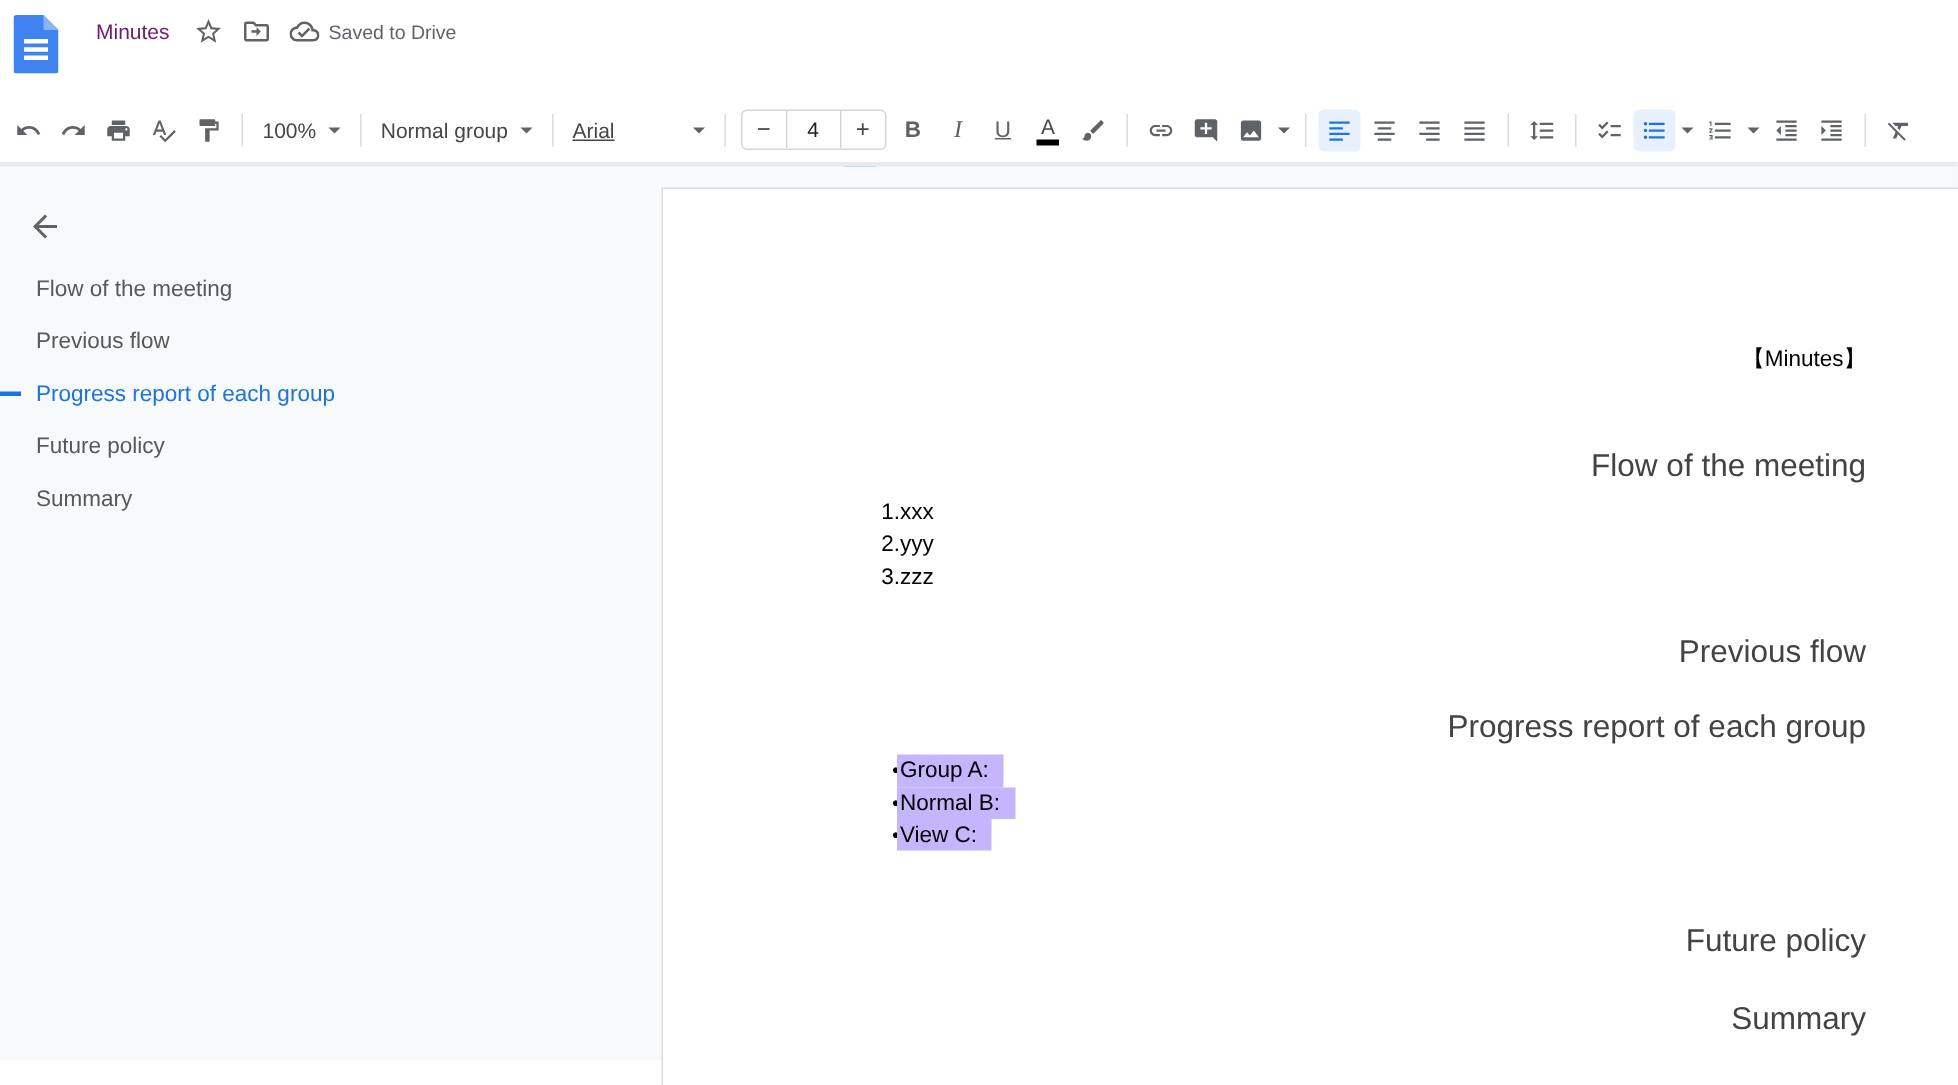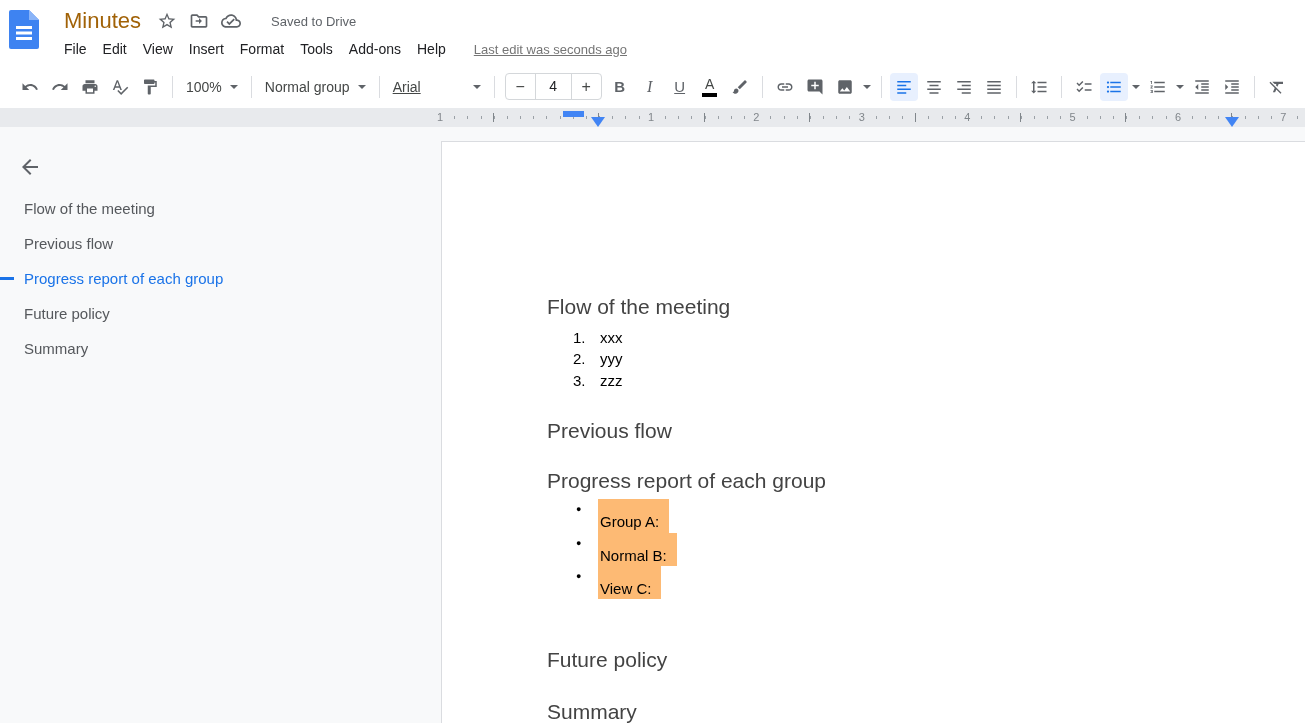--- a/index.html
+++ b/index.html
@@ -3,31 +3,31 @@
 <meta charset="utf-8">
 <style>
   * { margin:0; padding:0; box-sizing:border-box; }
   html,body { width:1305px; height:723px; overflow:hidden; background:#fff;
     font-family:"Liberation Sans", sans-serif; }
 
   
   #header { position:absolute; left:0; top:0; width:1305px; height:65px; background:#fff; }
   #docs-logo { position:absolute; left:9px; top:10px; width:30px; height:39px; cursor:pointer; }
   #title-row { position:absolute; left:60px; top:6px; height:30px; display:flex; align-items:center; }
-  #doc-title { font-size:22px; color:#a16207; padding:1px 4px; }
+  #doc-title { font-size:14px; color:#701a75; padding:1px 4px; }
   .title-icon { width:20px; height:20px; color:#5f6368; margin-left:12px; display:inline-flex; align-items:center; justify-content:center; }
-  #saved-status { display:flex; align-items:center; margin-left:12px; color:#5f6368; font-size:13px;gap:24px; }
+  #saved-status { display:flex; align-items:center; margin-left:12px; color:#5f6368; font-size:13px; }
   #saved-status .title-icon { margin-left:0; margin-right:6px; }
   #menu-row { position:absolute; left:56px; top:36px; height:26px; display:flex; align-items:center; }
   .menu-item { font-size:14px; color:#202124; padding:3px 8px; border-radius:4px; cursor:pointer; }
   #last-edit { font-size:13px; color:#757575; text-decoration:underline; margin-left:20px; cursor:pointer; }
 
   
   #toolbar { position:absolute; left:0; top:65px; width:1305px; height:43px; background:#fff;
-    display:flex; align-items:center; padding-left:15px; }
+    display:flex; align-items:center; padding-left:4px; }
   .tb-btn { min-width:28px; height:28px; display:flex; align-items:center; justify-content:center;
     color:#5f6368; border-radius:4px; cursor:pointer; margin:0 1px; position:relative; }
   .tb-btn.active { background:#e8f0fe; color:#1a73e8; }
   .tb-sep { width:1px; height:22px; background:#dadce0; margin:0 7px; }
   .tb-select { display:flex; align-items:center; color:#444746; font-size:14px; padding:0 6px; height:28px;
     border-radius:4px; cursor:pointer; }
   .tb-select .sel-label { margin-right:8px; }
   .caret { width:0; height:0; border-left:4px solid transparent; border-right:4px solid transparent;
     border-top:4px solid #5f6368; display:inline-block; }
   .caret-btn { width:14px; height:28px; display:flex; align-items:center; justify-content:center; cursor:pointer; }
@@ -52,21 +52,21 @@
     background:repeating-linear-gradient(to right,#80868b 0 1px,transparent 1px 105.4px); }
   .ruler-num { position:absolute; top:0; transform:translateX(-50%); font-size:11px; line-height:19px;
     color:#80868b; background:#e8eaed; padding:0 4px; }
   #ind-rect { position:absolute; left:563px; top:3px; width:21px; height:6px; background:#4285f4; cursor:pointer; }
   .ind-tri { position:absolute; top:9px; width:0; height:0; border-left:7px solid transparent;
     border-right:7px solid transparent; border-top:10px solid #4285f4; cursor:pointer; }
   #ind-tri-left { left:591px; }
   #ind-tri-right { left:1225px; }
 
   
-  #main { position:absolute; left:0; top:127px; width:1305px; height:596px; background:#f8f9fa; }
+  #main { position:absolute; left:0; top:111px; width:1305px; height:596px; background:#f8f9fa;text-align:right; }
 
   
   #outline { position:absolute; left:0; top:0; width:441px; height:596px; }
   #outline-back { position:absolute; left:16px; top:26px; width:28px; height:28px; display:flex;
     align-items:center; justify-content:center; color:#5f6368; cursor:pointer; border-radius:50%; }
   #outline-items { position:absolute; left:0; top:64px; width:100%; }
   .outline-item { position:relative; height:35px; display:flex; align-items:center; padding-left:24px;
     cursor:pointer; }
   .outline-label { font-size:15px; color:#55585c; white-space:nowrap; overflow:hidden; text-overflow:ellipsis; }
   .outline-item.active .outline-label { color:#1a73e8; }
@@ -82,21 +82,21 @@
   .sec1 .doc-heading { margin-top:26px; }
   .sec2 .doc-heading { margin-top:23px; }
   .sec3 .doc-heading { margin-top:47px; }
   .sec4 .doc-heading { margin-top:25px; }
   .doc-list { margin-top:6px; }
   .doc-list.ordered { margin-top:7px; }
   .doc-list.bullet { margin-top:5px; }
   .doc-li { display:flex; font-size:15px; line-height:21.4px; color:#000; }
   .li-marker { width:53px; padding-left:26px; flex:none; }
   .bullet .li-marker { padding-left:29px; font-size:9px; }
-  .li-text.sel { background:#fdba74; padding:12px 10px 0 2px; margin-left:-2px; }
+  .li-text.sel { background:#c4b5fd; padding:0 10px 0 2px; margin-left:-2px; }
 </style>
 </head>
 <body>
 
 <div id="header">
   <svg id="docs-logo" viewBox="0 0 30 39">
     <path fill="#3e83f1" d="M2 0 h18 l10 10 v27 a2 2 0 0 1 -2 2 H2 a2 2 0 0 1 -2 -2 V2 a2 2 0 0 1 2 -2 z"></path>
     <path fill="#8ab4f8" d="M20 0 l10 10 h-10 z"></path>
     <rect x="7" y="16" width="16" height="3" fill="#fff"></rect>
     <rect x="7" y="21.5" width="16" height="3" fill="#fff"></rect>
@@ -115,33 +115,20 @@
         </svg>
     </span>
     <span id="saved-status">
       <span class="title-icon">
         <svg viewBox="0 0 24 24" width="20" height="20">
             <path fill="currentColor" d="M19.35 10.04C18.67 6.59 15.64 4 12 4 9.11 4 6.6 5.64 5.35 8.04 2.34 8.36 0 10.91 0 14c0 3.31 2.69 6 6 6h13c2.76 0 5-2.24 5-5 0-2.64-2.05-4.78-4.65-4.96zM19 18H6c-2.21 0-4-1.79-4-4s1.79-4 4-4h.71C7.37 7.69 9.48 6 12 6c3.04 0 5.5 2.46 5.5 5.5v.5H19c1.66 0 3 1.34 3 3s-1.34 3-3 3zm-9-1l-3.5-3.5 1.41-1.41L10 14.17 15.18 9l1.41 1.41L10 17z"></path>
           </svg>
       </span>
       <span>Saved to Drive</span>
     </span>
-  </div>
-  <div id="menu-row">
-    <span id="menu-items-host" style="display:flex">
-        <span class="menu-item">File</span>
-        <span class="menu-item">Edit</span>
-        <span class="menu-item">View</span>
-        <span class="menu-item">Insert</span>
-        <span class="menu-item">Format</span>
-        <span class="menu-item">Tools</span>
-        <span class="menu-item">Add-ons</span>
-        <span class="menu-item">Help</span>
-      </span>
-    <span id="last-edit">Last edit was seconds ago</span>
   </div>
 </div>
 
 <div id="toolbar">
   <span class="tb-btn">
       <svg viewBox="0 0 24 24" width="18" height="18">
         <path fill="currentColor" d="M12.5 8c-2.65 0-5.05.99-6.9 2.6L2 7v9h9l-3.62-3.62c1.39-1.16 3.16-1.88 5.12-1.88 3.54 0 6.55 2.31 7.6 5.5l2.37-.78C21.08 11.03 17.15 8 12.5 8z"></path>
       </svg>
     </span>
   <span class="tb-btn">
@@ -324,20 +311,21 @@
           <span class="outline-label">Future policy</span>
         </div>
         <div class="outline-item">
           <span class="outline-label">Summary</span>
         </div>
       </div>
   </div>
 
   <div id="page">
     <div id="doc-content">
+      <div id="doc-title-line">【Minutes】</div>
       <div id="doc-sections">
           <div class="doc-section sec0">
             <div class="doc-heading">Flow of the meeting</div>
             <div class="doc-list ordered">
               <div class="doc-li">
                 <span class="li-marker">1.</span>
                 <span class="li-text">xxx</span>
               </div>
               <div class="doc-li">
                 <span class="li-marker">2.</span>

